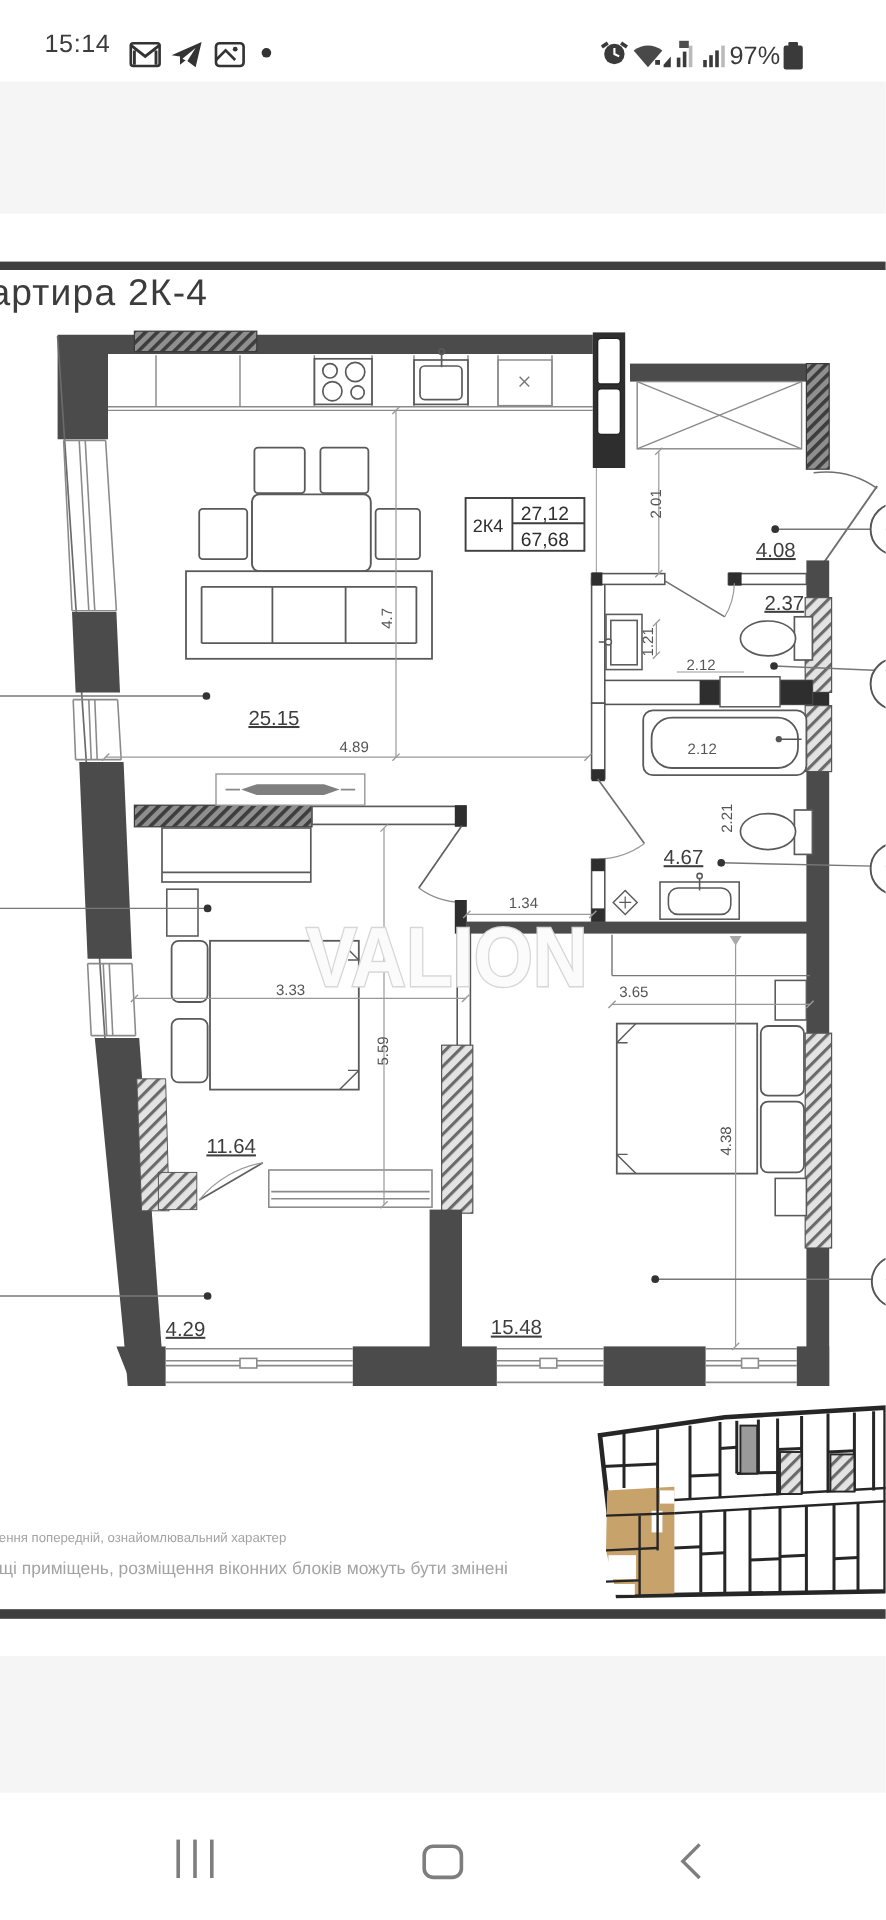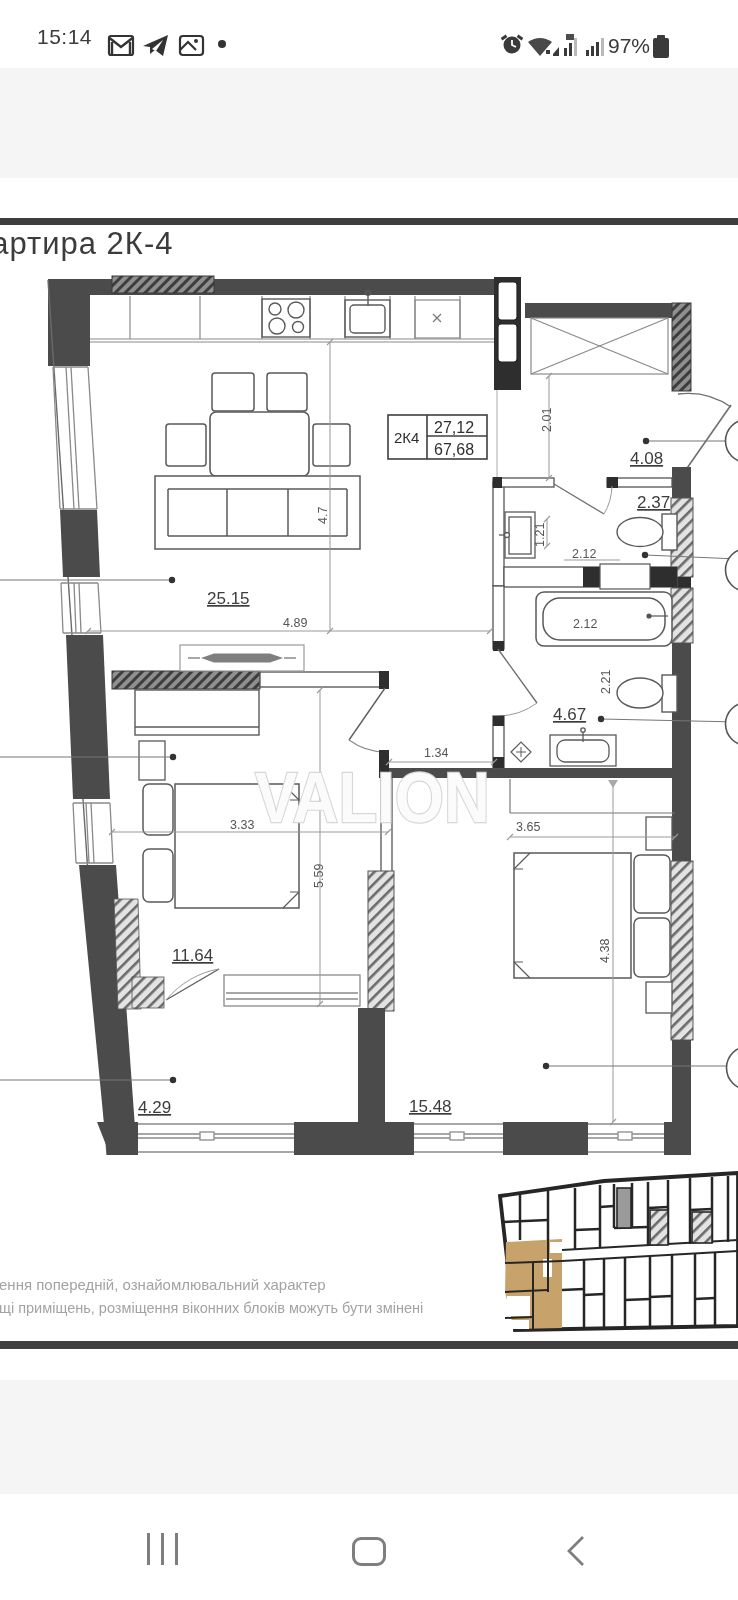--- a/index.html
+++ b/index.html
@@ -556,21 +556,21 @@
   <line x1="695" y1="1254" x2="695" y2="1326"></line>
   <line x1="715" y1="1253" x2="715" y2="1325"></line>
   <line x1="584" y1="1295" x2="604" y2="1294"></line>
   <line x1="650" y1="1297" x2="672" y2="1296"></line>
   <line x1="695" y1="1299" x2="715" y2="1298"></line>
   <line x1="562" y1="1290" x2="584" y2="1289"></line>
   <line x1="625" y1="1300" x2="650" y2="1299"></line>
 </g>
 </svg>
 
-<div class="abs" style="left:-1px;top:1276px;font-size:15px;color:#a3a3a3;white-space:nowrap;">ення попередній, ознайомлювальний характер</div>
+<div class="abs" style="left:-1px;top:1276px;font-size:11px;color:#a3a3a3;white-space:nowrap;">ення попередній, ознайомлювальний характер</div>
 
 <div class="abs" style="left:-1px;top:1300px;font-size:14.5px;color:#a3a3a3;white-space:nowrap;">щі приміщень, розміщення віконних блоків можуть бути змінені</div>
 
 <div class="abs" style="left:0;top:1341px;width:738px;height:8px;background:#3e3e3e;"></div>
 
 <div class="abs" style="left:0;top:1380px;width:738px;height:114px;background:#f5f5f5;"></div>
 
 <div class="abs" style="left:147px;top:1533px;width:3px;height:32px;background:#7e7e7e;"></div>
 <div class="abs" style="left:161px;top:1533px;width:3px;height:32px;background:#7e7e7e;"></div>
 <div class="abs" style="left:175px;top:1533px;width:3px;height:32px;background:#7e7e7e;"></div>

